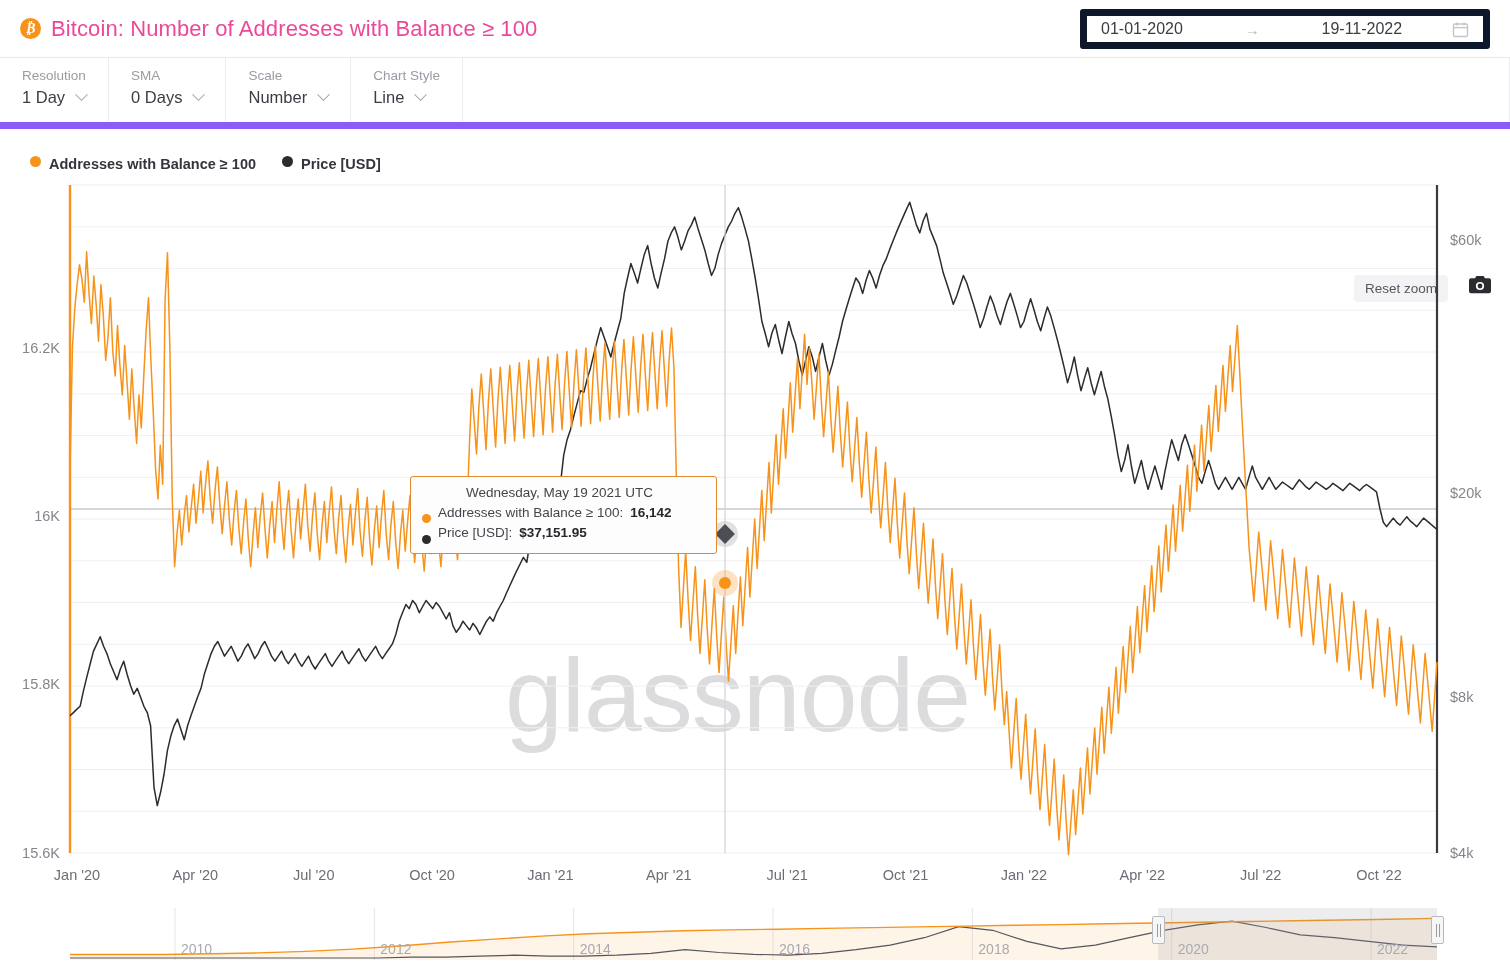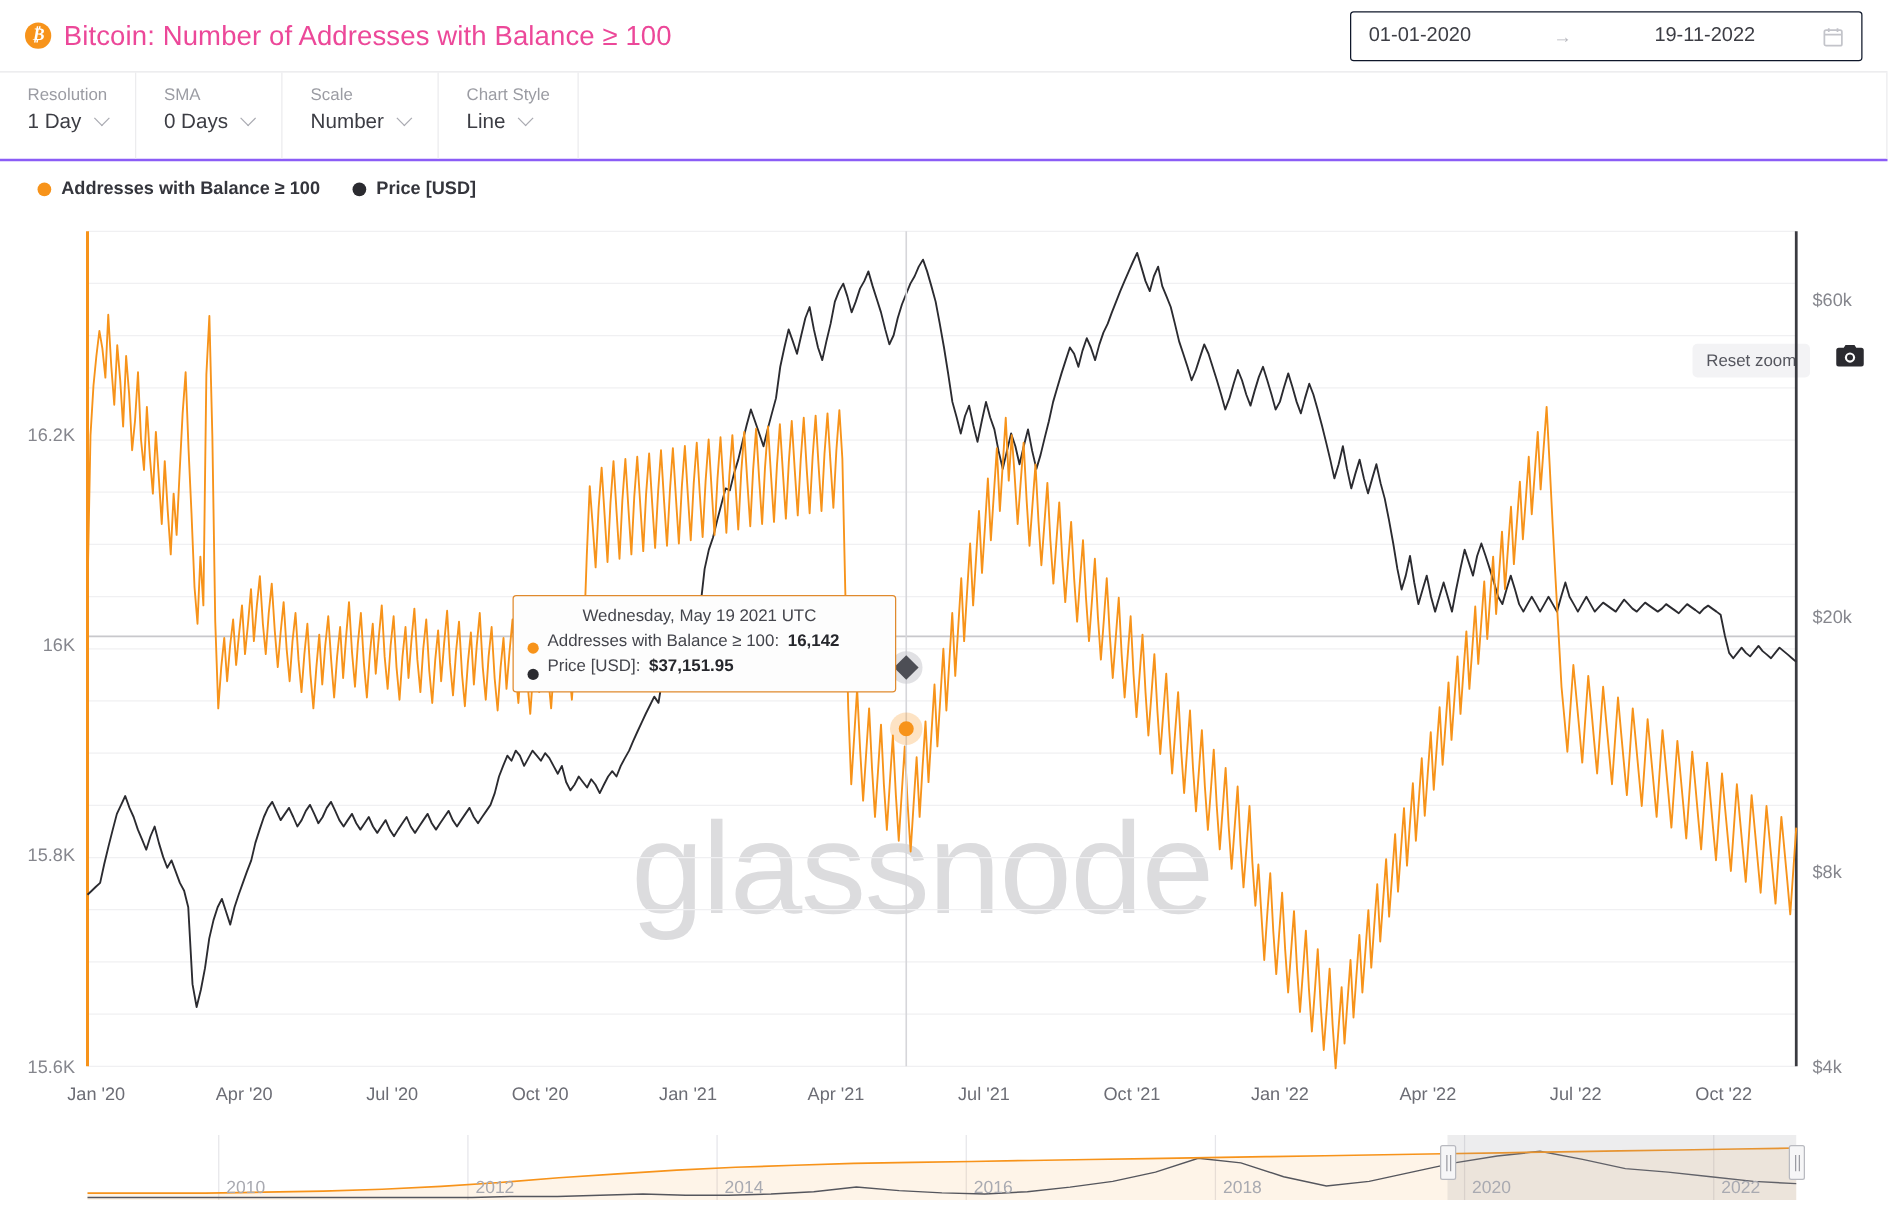--- a/index.html
+++ b/index.html
@@ -22,48 +22,48 @@
     background: #f7931a; color: #fff;
     font-size: 14px; font-weight: bold; font-style: italic;
     display: flex; align-items: center; justify-content: center;
     font-family: "Liberation Serif", serif;
   }
   .chart-title { font-size: 22px; color: #ec4899; letter-spacing: .1px; }
 
   .daterange {
     position: absolute; right: 20px; top: 9px;
     width: 410px; height: 40px;
-    border: 1px solid #0f172a; border-radius: 3px; background: #fff;
+    border: 7px solid #0f172a; border-radius: 3px; background: #fff;
     display: flex; align-items: center; padding: 0 14px;
   }
   .date-val { font-size: 16px; color: #3c3d44; }
   .date-arrow { color: #b6b7bd; font-size: 15px; margin: 0 auto; padding: 0 12px; }
   .cal-icon { margin-left: auto; color: #c3c4ca; display: flex; }
 
   
   .toolbar {
     position: absolute; left: 0; top: 58px; width: 1510px; height: 71px;
-    border-bottom: 2px solid #8b5cf6; display: flex; align-items: stretch;
+    border-bottom: 7px solid #8b5cf6; display: flex; align-items: stretch;
   }
   .tb-cell {
     padding: 10px 22px 0 22px; border-right: 1px solid #ececee;
     display: flex; flex-direction: column; justify-content: flex-start; min-width: 96px;
   }
   .tb-cell.first { padding-left: 22px; }
   .tb-label { font-size: 13.5px; color: #9b9ca3; margin-bottom: 5px; }
   .tb-value { font-size: 16.5px; color: #3c3d44; display: flex; align-items: center; gap: 12px; }
   .caret { width: 9px; height: 9px; border-right: 1.6px solid #a9aab1; border-bottom: 1.6px solid #a9aab1;
            transform: rotate(45deg) translate(-2px,-2px); }
   .tb-spacer { flex: 1; border-right: 1px solid #ececee; }
   .tb-cell.zoomcell { border-right: none; }
 
   
   .legendbar { position: absolute; left: 0; top: 129px; width: 1510px; height: 52px; }
   .legend-items { position: absolute; left: 30px; top: 14px; display: flex; gap: 26px; align-items: center; }
-  .legend-item { display: flex; align-items: center; gap: 8px; }
+  .legend-item { display: flex; align-items: flex-start; gap: 8px; margin-top: 13px; }
   .lg-dot { width: 11px; height: 11px; border-radius: 50%; }
   .lg-text { font-size: 14.5px; font-weight: bold; color: #34353c; }
 
   .reset-zoom {
     position: absolute; right: 62px; top: 146px;
     background: #f3f3f5; border: none; border-radius: 4px;
     padding: 6px 11px; font-size: 13.5px; color: #55565e;
     font-family: "Liberation Sans", sans-serif; cursor: pointer;
   }
   .cam-btn { position: absolute; right: 18px; top: 146px; cursor: pointer; }

